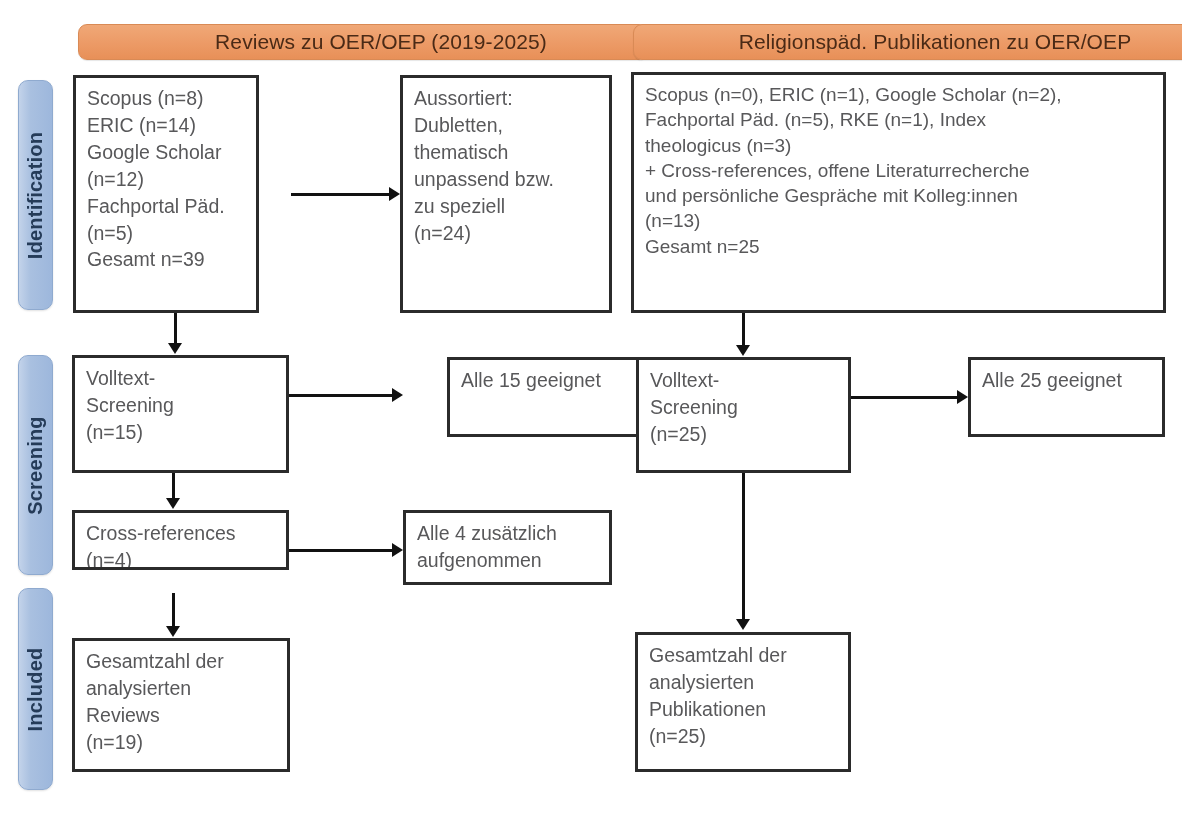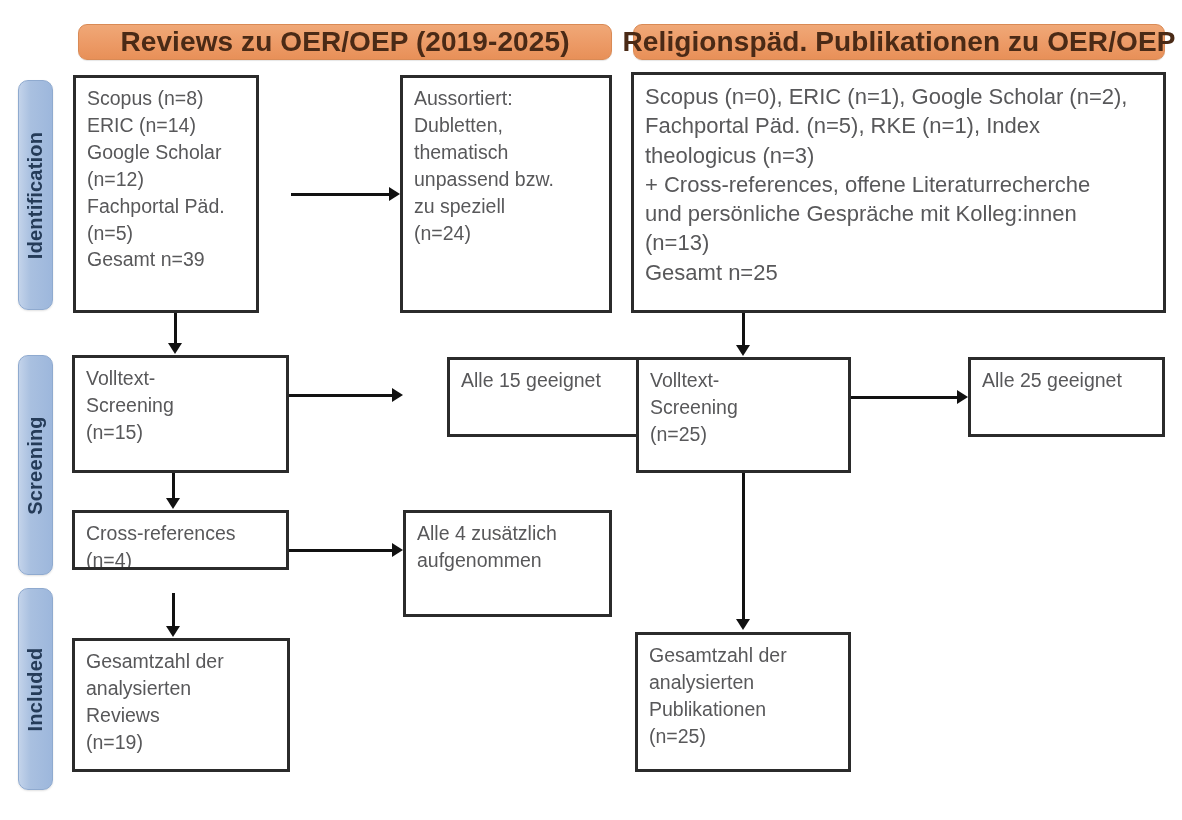--- a/index.html
+++ b/index.html
@@ -16,29 +16,30 @@
     overflow:hidden;
   }
 
   
   .hdr{
     position:absolute;
     background:linear-gradient(180deg,#F0A877 0%,#EC9A66 55%,#E89058 100%);
     border:1px solid #D98A55;
     border-radius:9px;
     color:#4A2A16;
-    font-size:28px;
-    font-weight:bold;
+    font-size:21px;
+    font-weight:normal;
     letter-spacing:.1px;
     display:flex;
     align-items:center;
     justify-content:center;
     text-align:center;
     box-shadow:0 1px 1px rgba(0,0,0,.10);
     white-space:nowrap;
+    padding-left:36px;
   }
 
   
   .pill{
     position:absolute;
     background:linear-gradient(90deg,#C3D3EA 0%,#A9C0E0 35%,#9DB7DC 100%);
     border:1px solid #8FAACF;
     border-radius:10px;
     box-shadow:0 1px 2px rgba(0,0,0,.12);
     display:flex;
@@ -61,21 +62,21 @@
     background:#ffffff;
     border:3px solid #2b2b2b;
     box-sizing:border-box;
     color:#58585A;
     font-size:19.5px;
     line-height:1.38;
     padding:7px 10px 6px 11px;
     white-space:pre-line;
     overflow:hidden;
   }
-  .box.wide{font-size:22px;line-height:1.33;}
+  .box.wide{font-size:19px;line-height:1.33;}
 
   
   .vline{position:absolute;background:#111;width:3px;}
   .hline{position:absolute;background:#111;height:3px;}
   .arrow-down{
     position:absolute;
     width:0;height:0;
     border-left:7px solid transparent;
     border-right:7px solid transparent;
     border-top:11px solid #111;
@@ -126,21 +127,21 @@
 
   <div class="box" style="left:72px;top:355px;width:217px;height:118px;">Volltext-
 Screening
 (n=15)</div>
 
   <div class="box" style="left:403px;top:357px;width:209px;height:80px;margin-left:44px;">Alle 15 geeignet</div>
 
   <div class="box" style="left:72px;top:510px;width:217px;height:60px;">Cross-references
 (n=4)</div>
 
-  <div class="box" style="left:403px;top:510px;width:209px;height:107px;">Alle 4 zusätzlich
+  <div class="box" style="left:403px;top:510px;width:209px;height:75px;">Alle 4 zusätzlich
 aufgenommen</div>
 
   <div class="box" style="left:72px;top:638px;width:218px;height:134px;">Gesamtzahl der
 analysierten
 Reviews
 (n=19)</div>
 
   <div class="box wide" style="left:631px;top:72px;width:535px;height:241px;">Scopus (n=0), ERIC (n=1), Google Scholar (n=2),
 Fachportal Päd. (n=5), RKE (n=1), Index
 theologicus (n=3)

